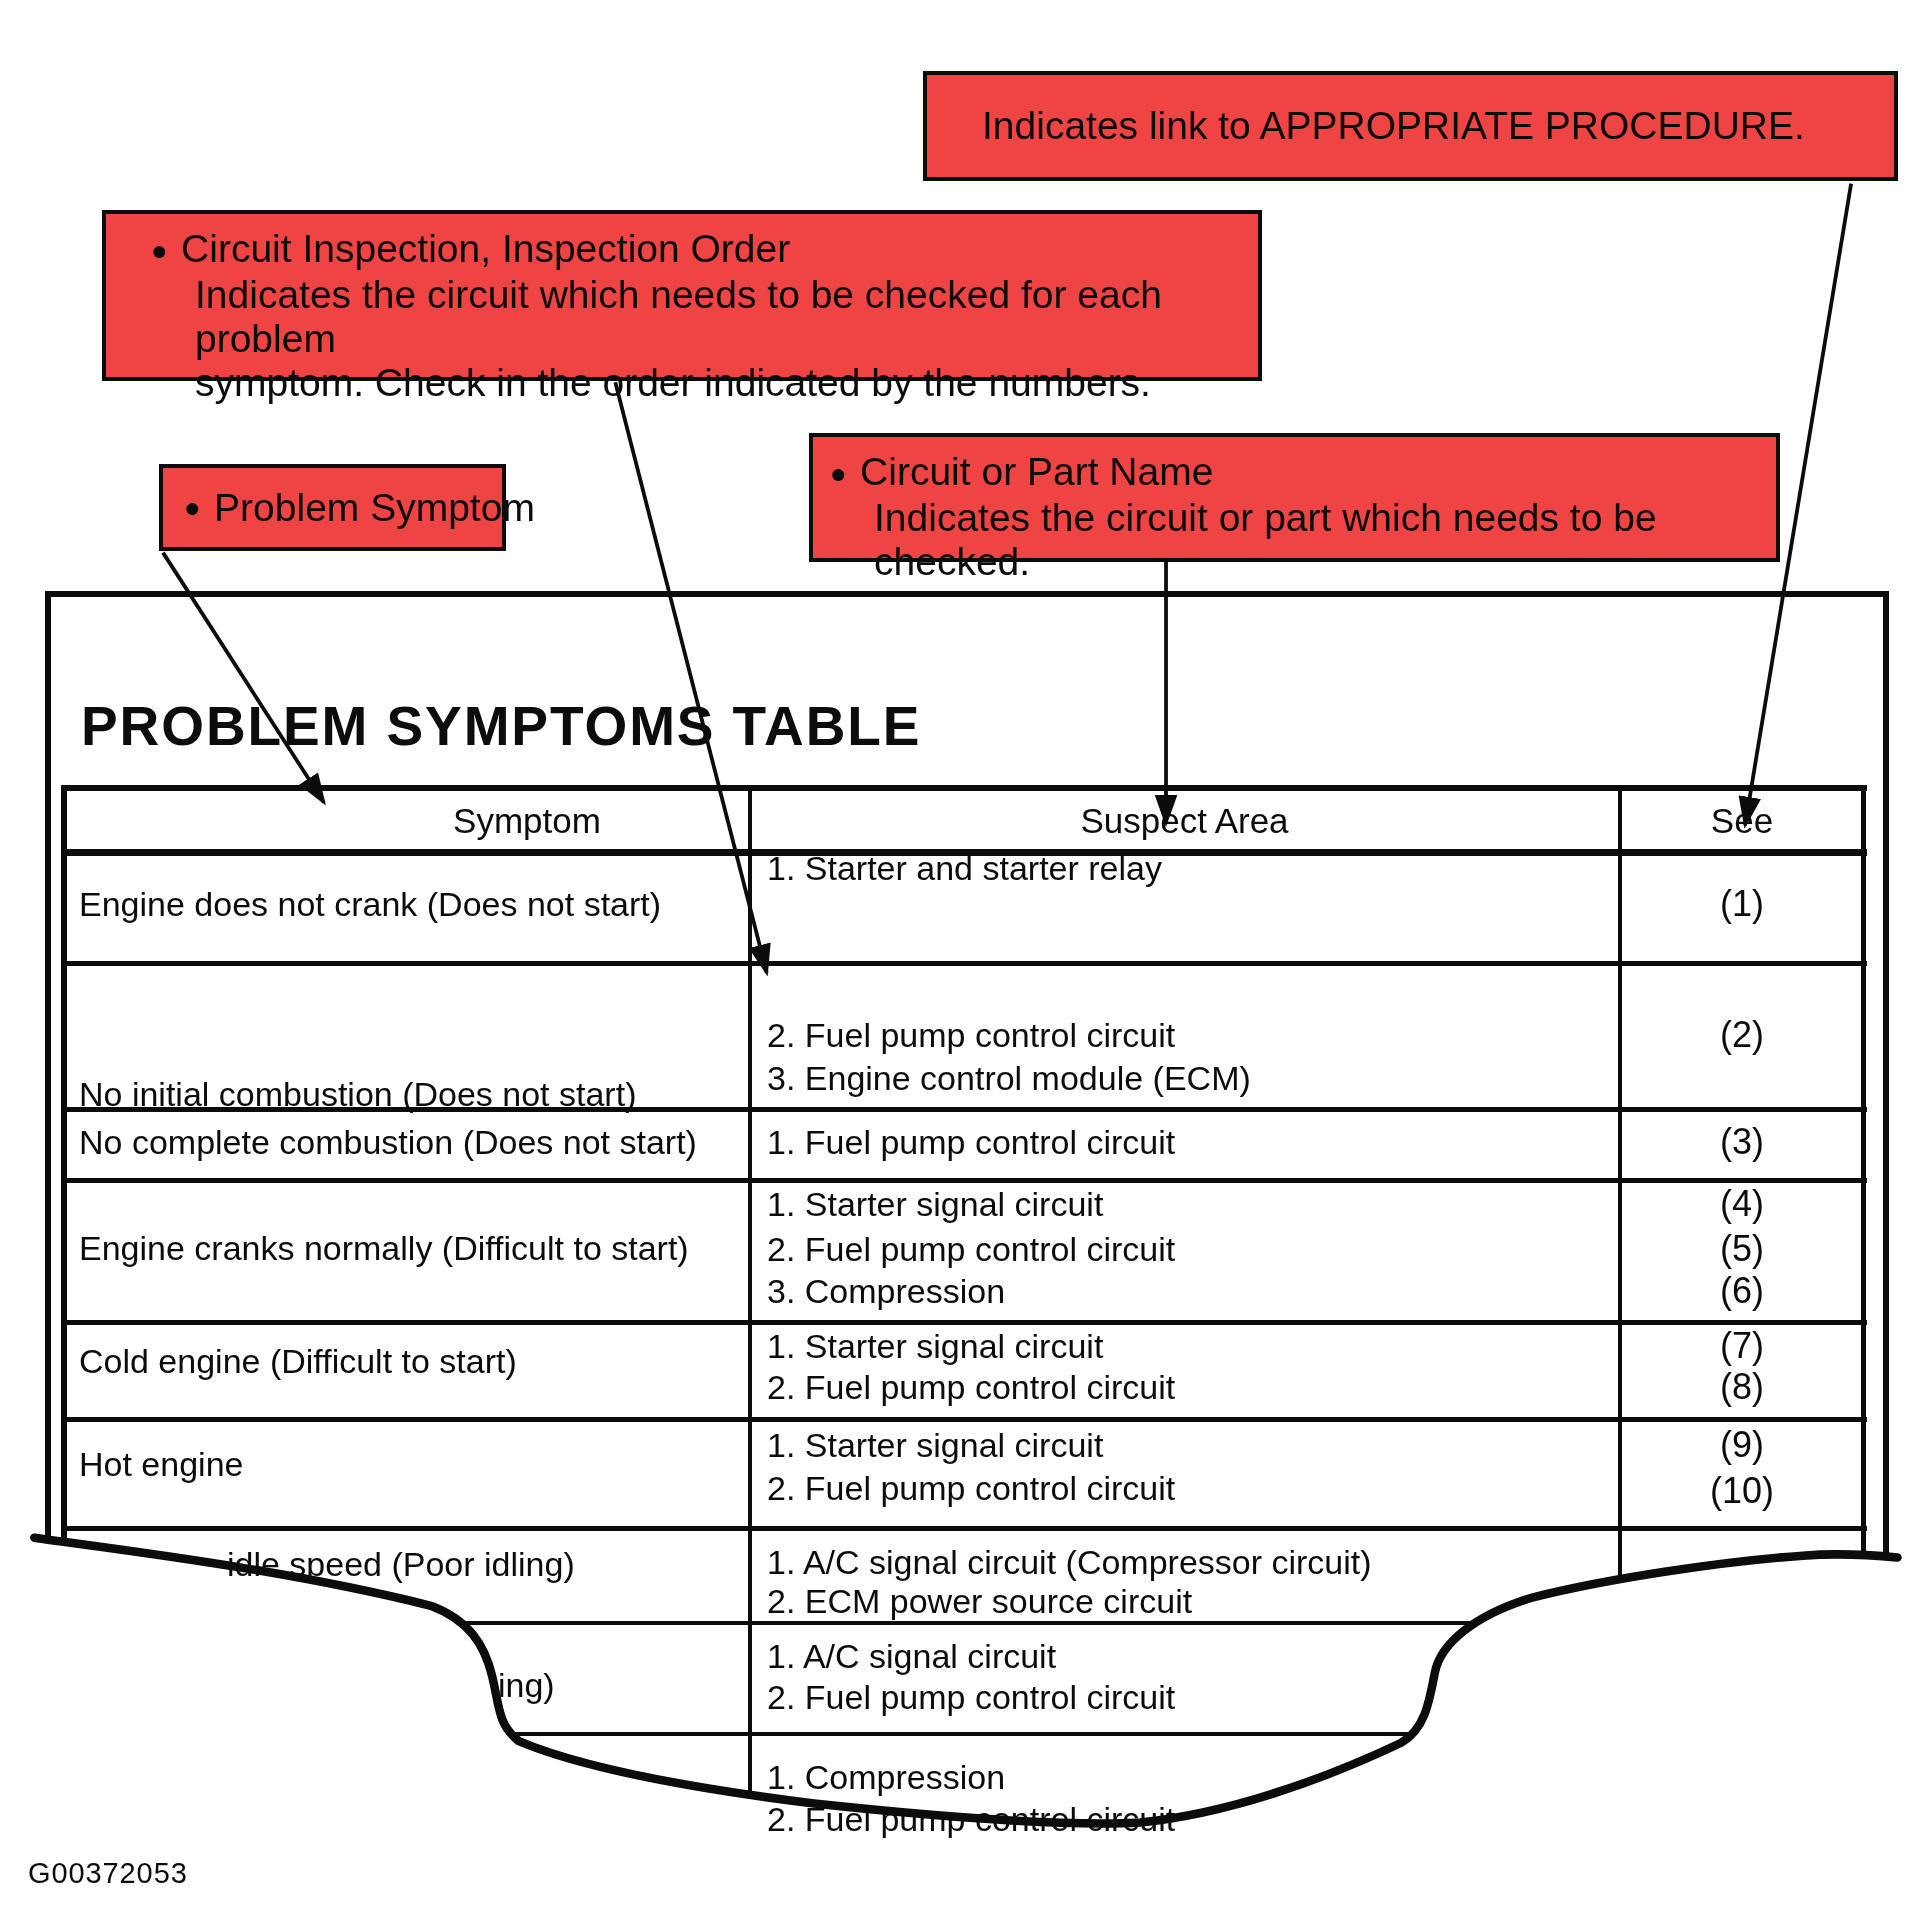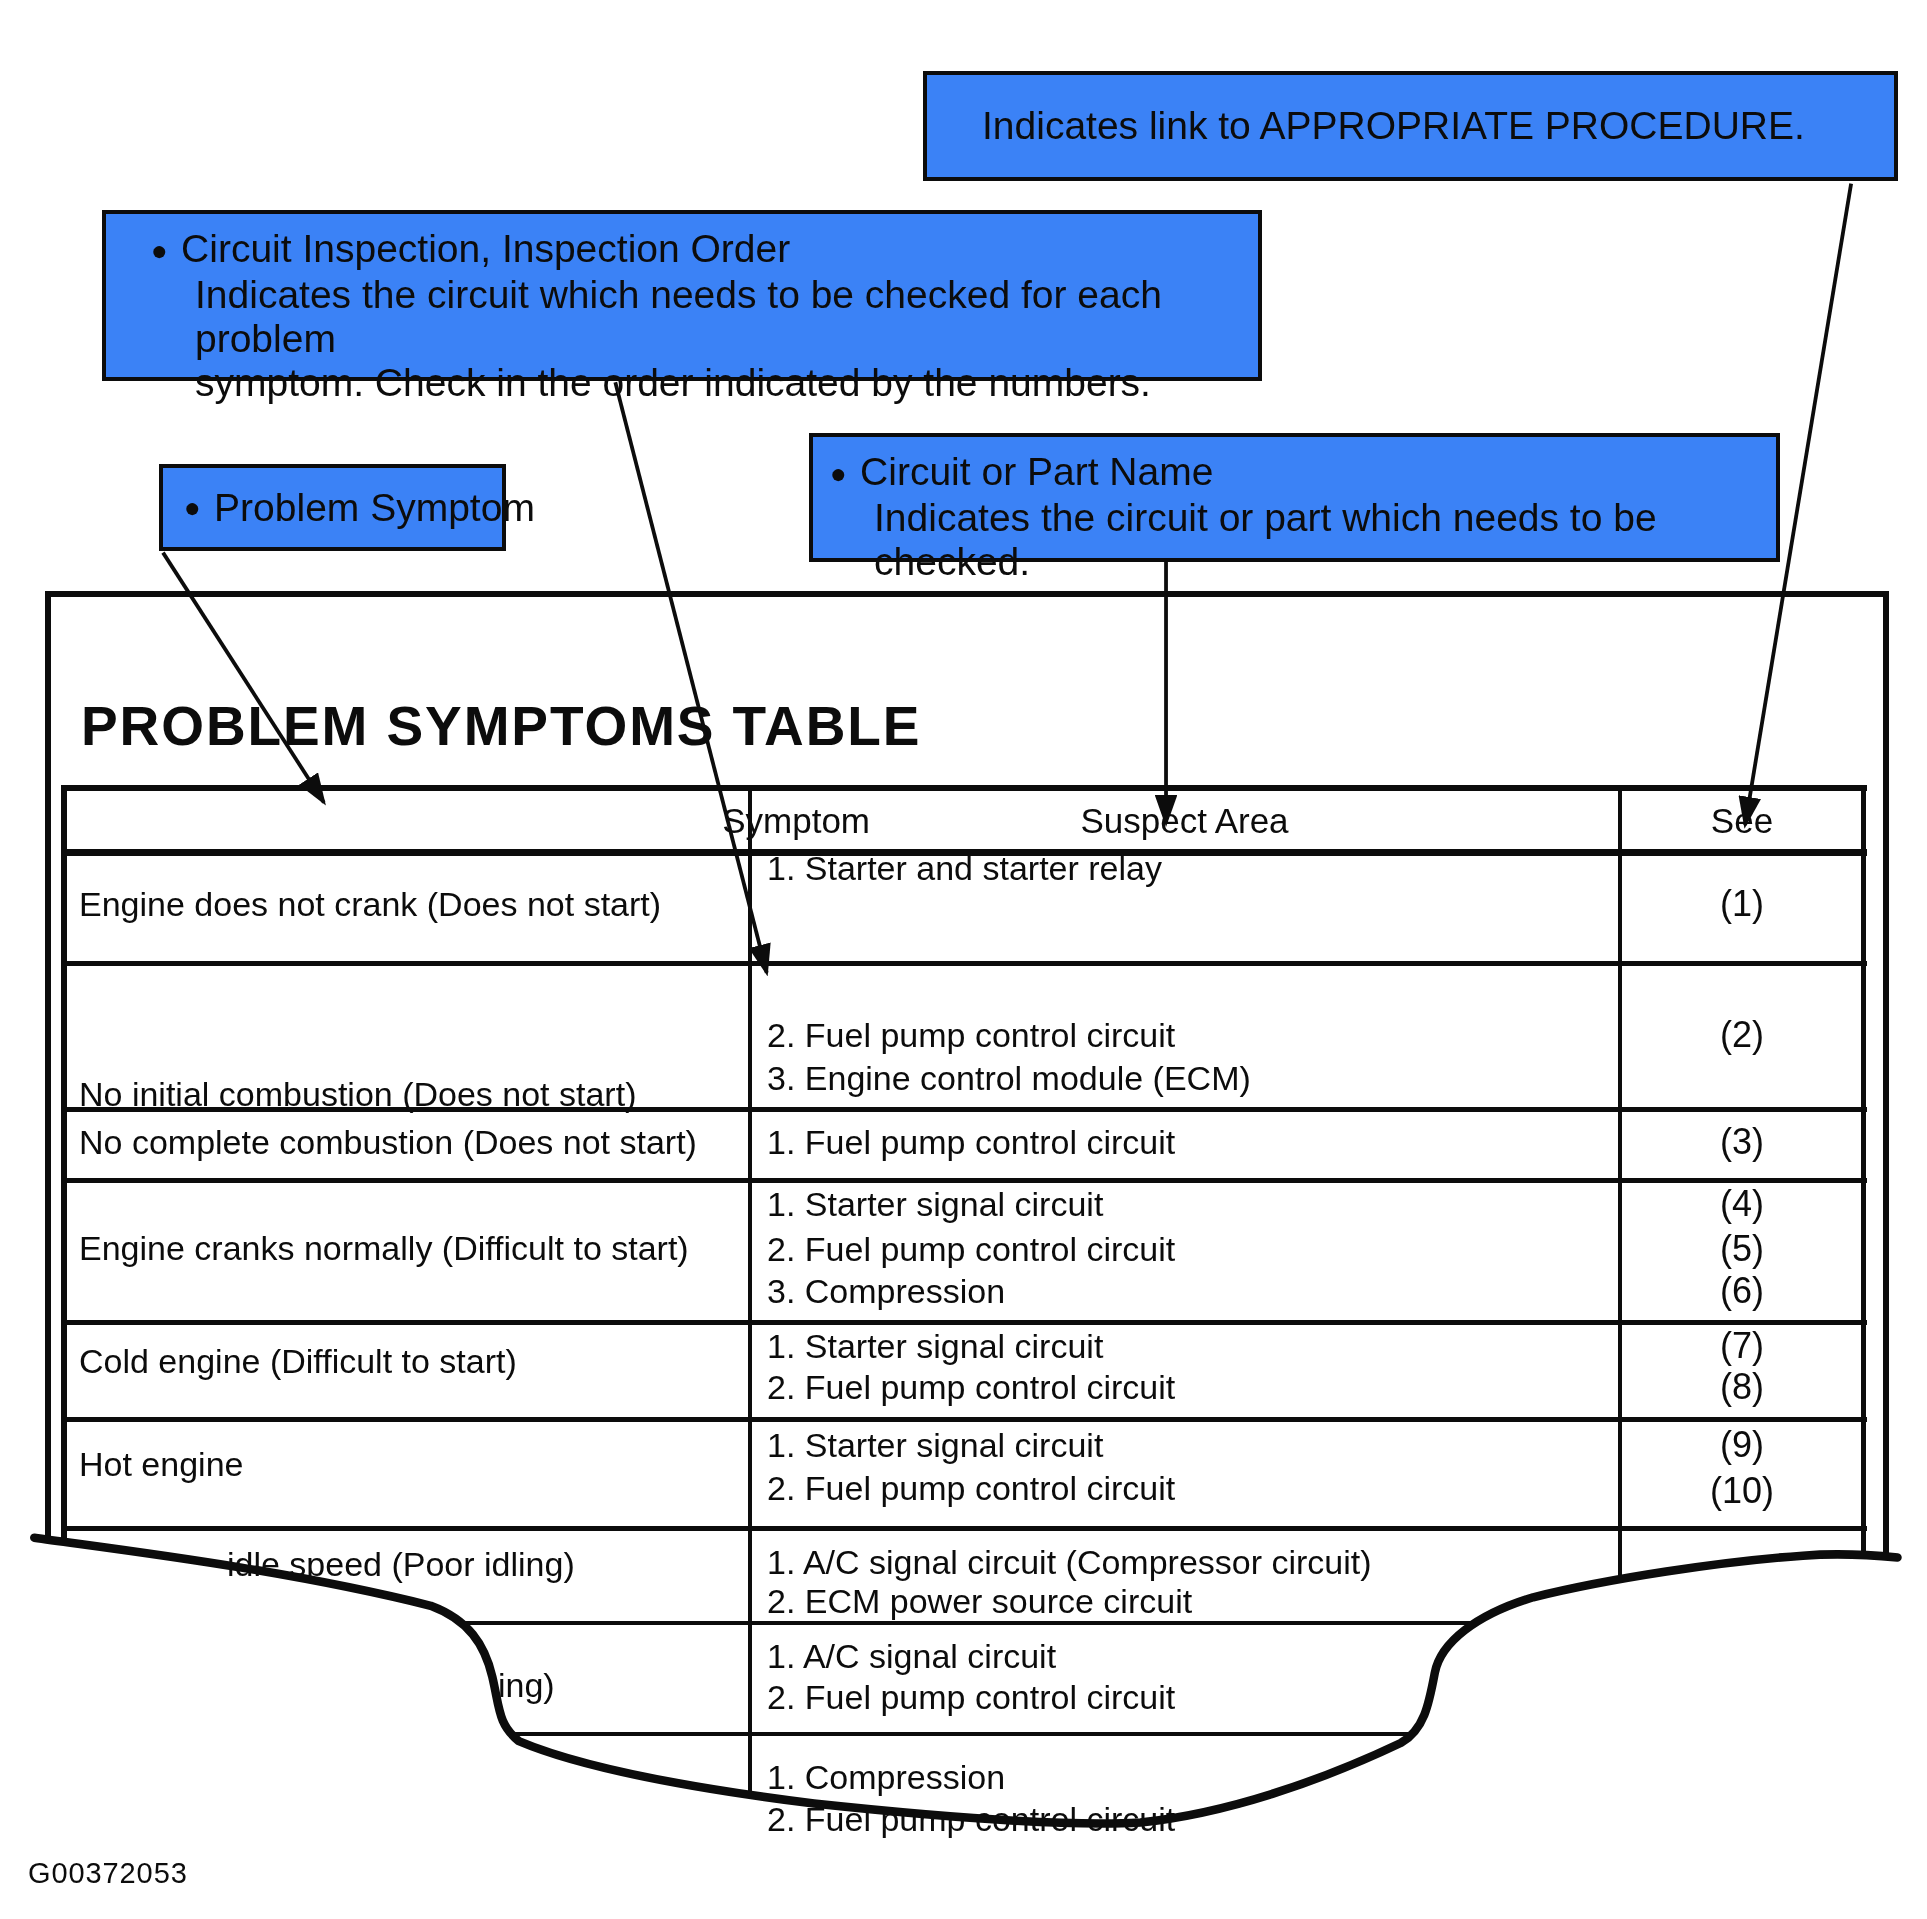--- a/index.html
+++ b/index.html
@@ -5,21 +5,21 @@
   html,body{margin:0;padding:0;background:#ffffff;}
   #stage{
     position:relative;width:1928px;height:1919px;background:#ffffff;overflow:hidden;
     font-family:"Liberation Sans", sans-serif;color:#0c0c0c;
   }
   .hline{position:absolute;background:#0c0c0c;}
   .vline{position:absolute;background:#0c0c0c;}
   .cell{position:absolute;font-size:34px;line-height:44px;white-space:nowrap;}
   .seecell{position:absolute;left:1620px;width:244px;text-align:center;font-size:36px;line-height:44px;}
   .hdr{position:absolute;font-size:35px;line-height:44px;text-align:center;}
-  .callout{position:absolute;background:#3b82f6;border:4.7px solid #0c0c0c;z-index:8;font-size:39px;line-height:44px;}
+  .callout{position:absolute;background:#ef4444;border:4.7px solid #0c0c0c;z-index:8;font-size:39px;line-height:44px;}
   .co-pad{padding:13.2px 19px 9.5px 17px;}
   .bullet{font-size:28px;vertical-align:1.9px;padding-right:13.2px;}
   .cont{display:block;padding-left:44px;}
   #title{position:absolute;left:81px;top:694px;font-size:55px;font-weight:700;letter-spacing:1.9px;white-space:nowrap;z-index:2;}
   #tear-mask{position:absolute;left:0;top:0;z-index:5;}
   #overlay{position:absolute;left:0;top:0;z-index:7;}
   .frag{z-index:6;}
   #figure-code{position:absolute;left:28px;top:1857px;font-size:29px;letter-spacing:0.9px;z-index:6;}
 </style>
 </head>
@@ -41,21 +41,21 @@
   <div class="hline" style="left:61px;top:1526px;width:1806px;height:4.7px;"></div>
   <div class="hline" style="left:61px;top:1621px;width:1806px;height:3.8px;"></div>
   <div class="hline" style="left:61px;top:1732px;width:1806px;height:3.8px;"></div>
   <div class="vline" style="left:61px;top:785px;width:5.7px;height:763px;"></div>
   <div class="vline" style="left:748px;top:785px;width:3.8px;height:1011px;"></div>
   <div class="vline" style="left:1618px;top:785px;width:3.8px;height:793px;"></div>
   <div class="vline" style="left:1861px;top:785px;width:4.7px;height:772px;"></div>
 
   <div id="title">PROBLEM SYMPTOMS TABLE</div>
 
-  <div class="hdr" style="left:61px;top:799px;width:748px;padding-left:61px;text-align:right;">Symptom</div>
+  <div class="hdr" style="left:61px;top:799px;width:748px;padding-left:92px;">Symptom</div>
   <div class="hdr" style="left:751px;top:799px;width:867px;">Suspect Area</div>
   <div class="hdr" style="left:1620px;top:799px;width:244px;">See</div>
 
   <div class="cell" style="left:79px;top:882px;">Engine does not crank (Does not start)</div>
   <div class="cell" style="left:767px;top:846px;">1. Starter and starter relay</div>
   <div class="seecell" style="top:882px;">(1)</div>
 
   <div class="cell" style="left:79px;top:1072px;">No initial combustion (Does not start)</div>
   <div class="cell" style="left:767px;top:1013px;">2. Fuel pump control circuit</div>
   <div class="cell" style="left:767px;top:1056px;">3. Engine control module (ECM)</div>

